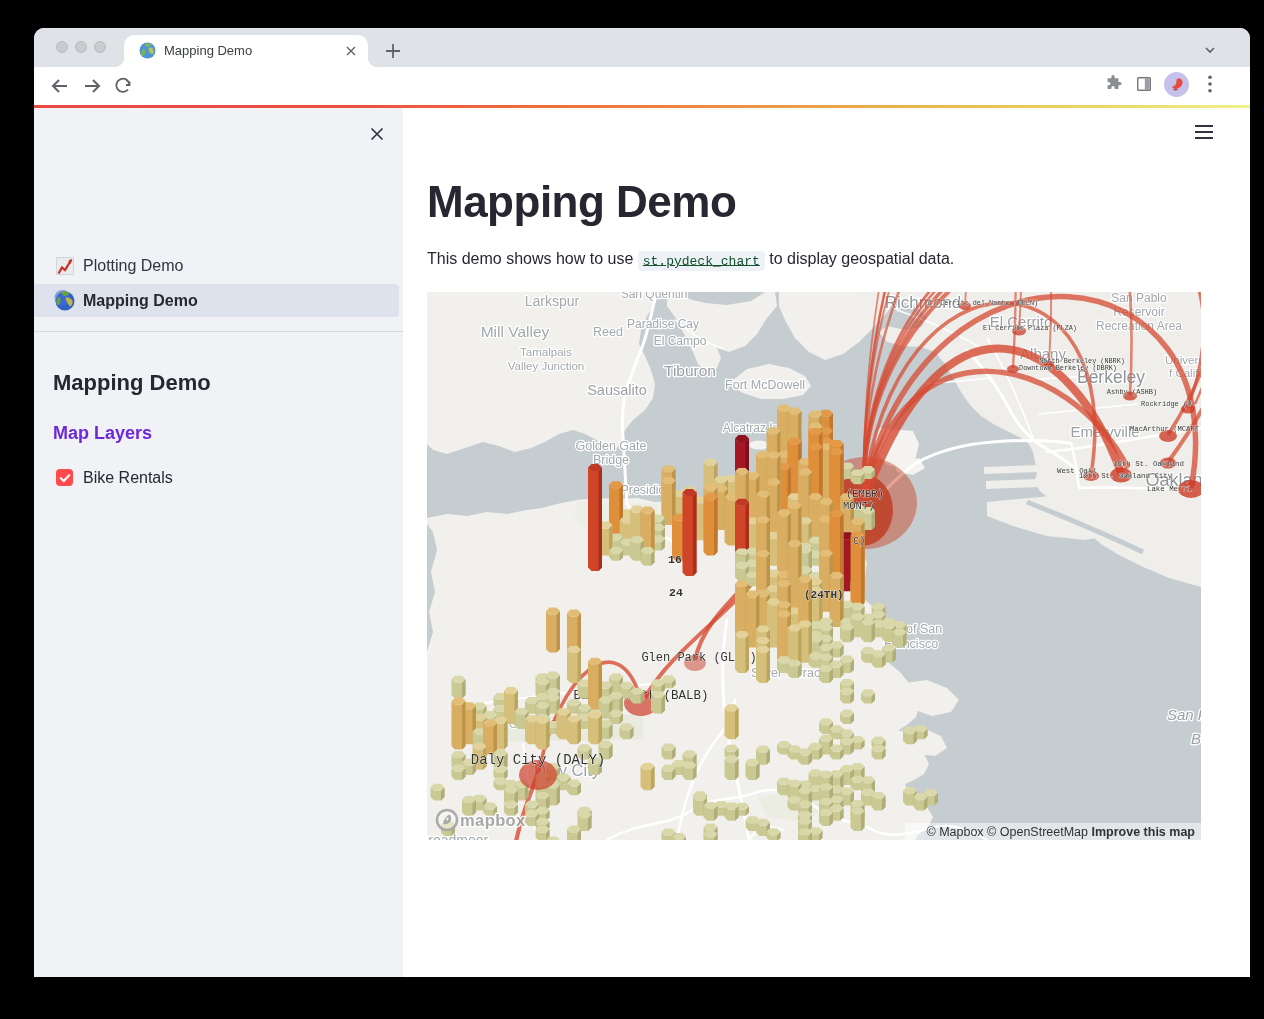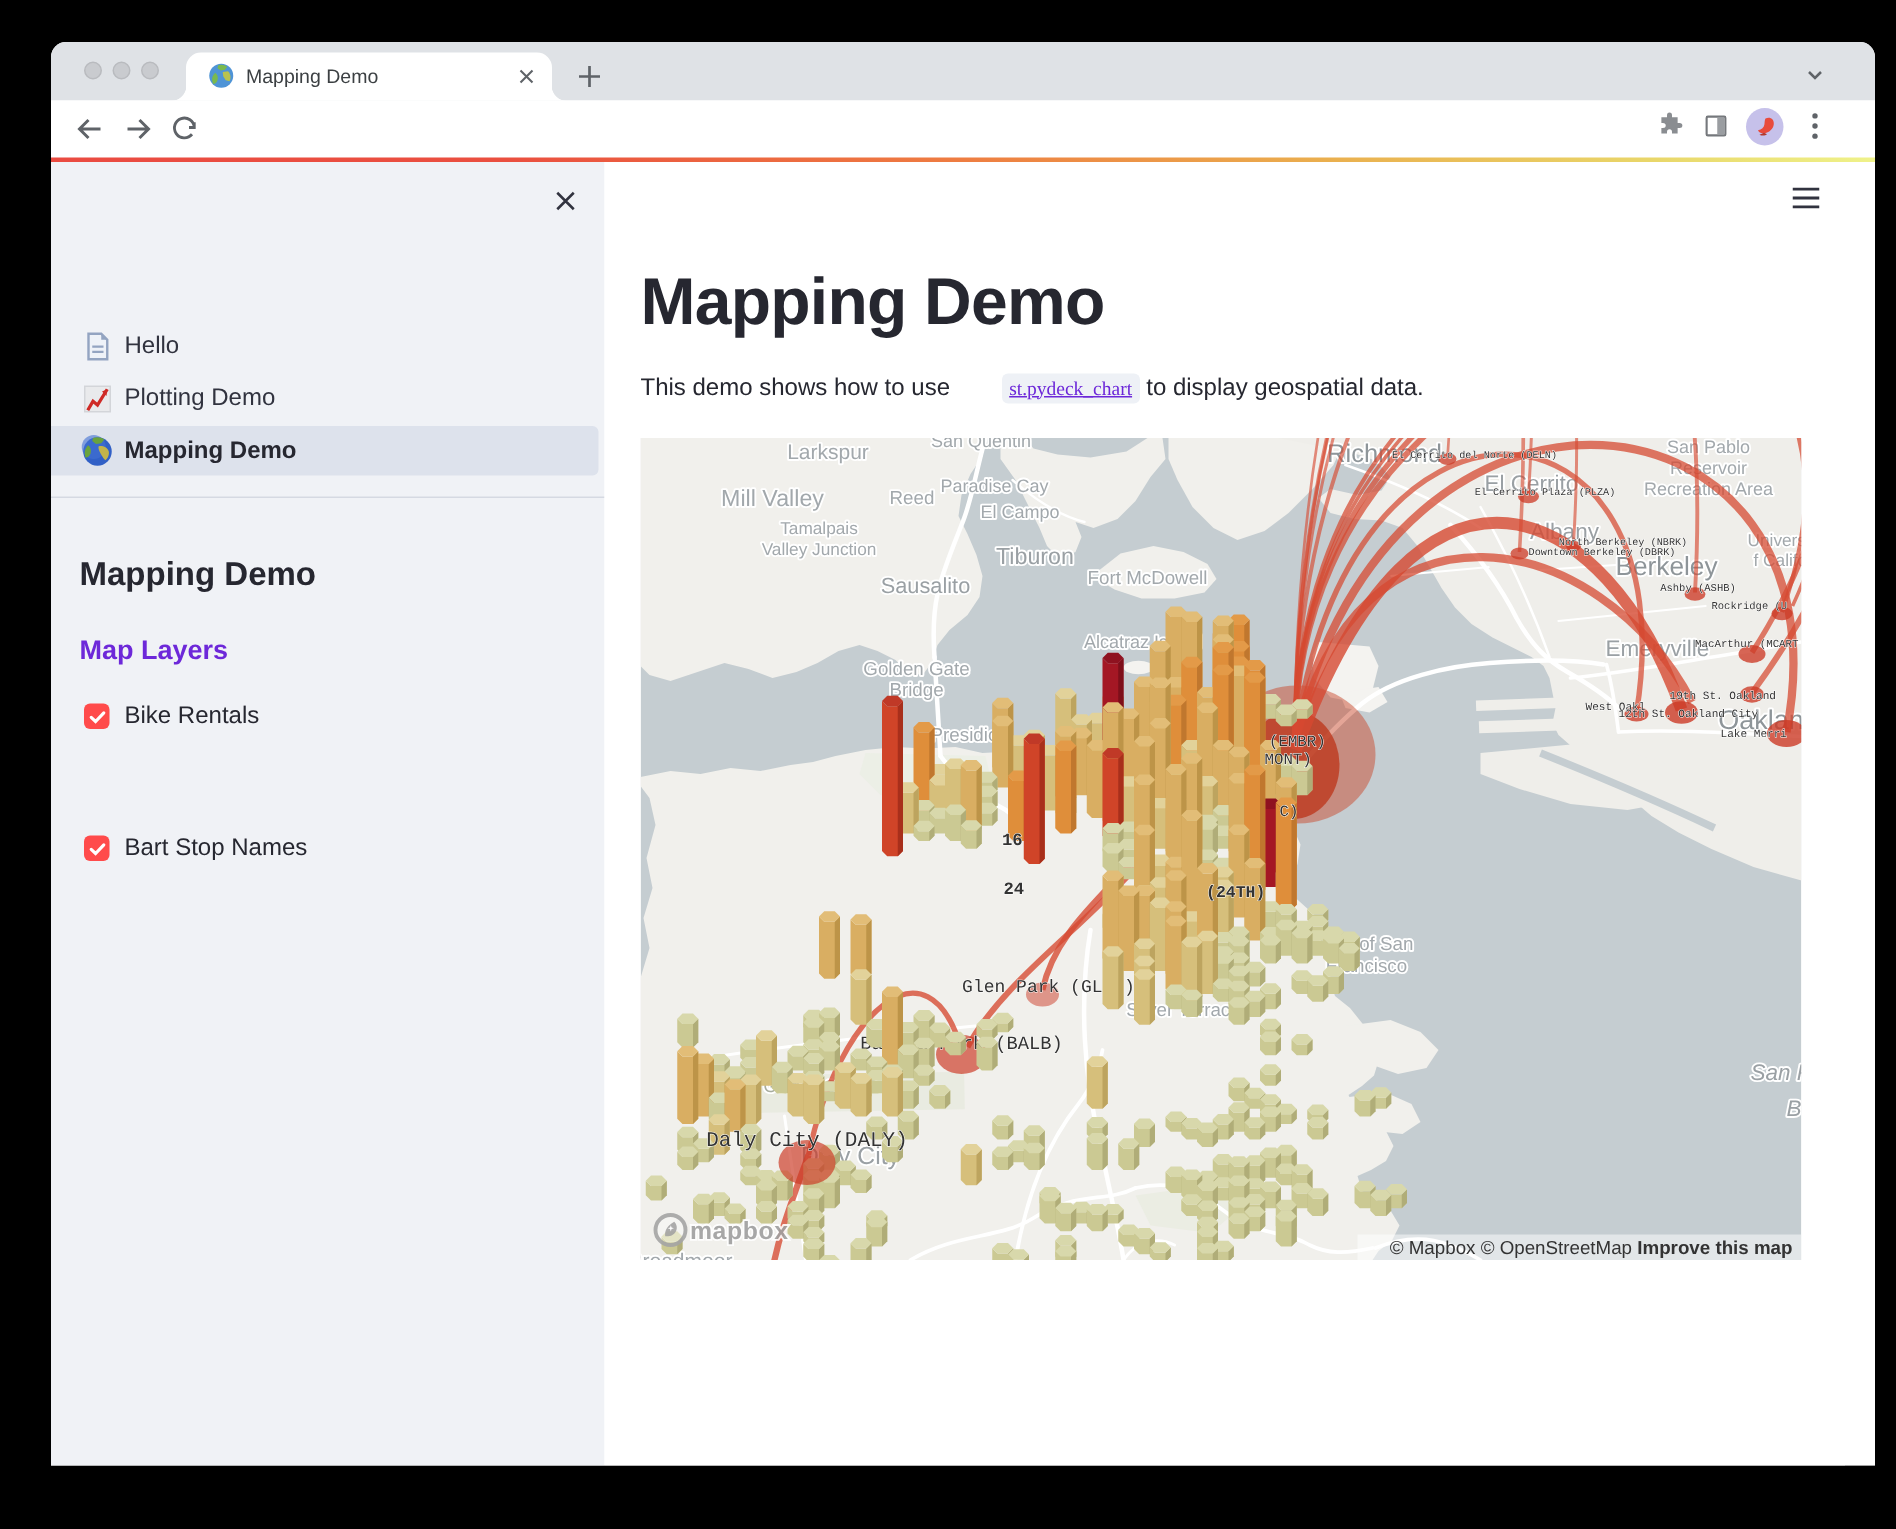--- a/index.html
+++ b/index.html
@@ -44,22 +44,22 @@
 .chk .box { position:absolute; left:0; top:3px; width:17px; height:17px; background:#ff4b4b;
   border-radius:4px; }
 .chk .box svg { position:absolute; left:1.5px; top:1.5px; }
 .chk .lb { position:absolute; left:27px; top:0px; font-size:16px; color:#262730; line-height:24px; }
 
 #main { position:absolute; left:369px; top:0; width:827px; height:869px; background:#fff; }
 #burger { position:absolute; left:792px; top:17px; width:18px; height:14px; }
 #h1 { position:absolute; left:24px; top:69px; font-size:44px; font-weight:700; color:#262730;
   letter-spacing:-0.5px; }
 #para { position:absolute; left:24px; top:142px; font-size:16px; color:#262730; }
-#para code { font-family:Liberation Serif, serif; font-size:13px; color:#6d28d9;
-  background:#eef1f6; border-radius:4px; padding:2.5px 5px; text-decoration:underline;margin-left:30px; }
+#para code { font-family:Liberation Mono, monospace; font-size:13px; color:#14532d;
+  background:#eef1f6; border-radius:4px; padding:2.5px 5px; text-decoration:underline; }
 #map { position:absolute; left:24px; top:184px; width:774px; height:548px; overflow:hidden; }
 </style></head>
 <body>
 <div id="win">
   <div id="tabstrip">
     <div class="light" style="left:22px"></div>
     <div class="light" style="left:41px"></div>
     <div class="light" style="left:60px"></div>
     <div id="tab">
       <svg style="position:absolute;left:15px;top:7px" width="17" height="17" viewBox="0 0 17 17">
@@ -108,28 +108,20 @@
         <circle cx="2" cy="8" r="1.6" fill="#5f6368"></circle>
         <circle cx="2" cy="14" r="1.6" fill="#5f6368"></circle>
       </svg>
   </div>
   <div id="grad"></div>
   <div id="app">
     <div id="sidebar">
       <svg id="sbx" viewBox="0 0 14 14">
           <path d="M1.5,1.5 L12.5,12.5 M12.5,1.5 L1.5,12.5" stroke="currentColor" stroke-width="1.7"></path>
         </svg>
-      <div class="nav" id="nav1" style="top:106px">
-        <svg class="ic" viewBox="0 0 22 22">
-            <path d="M5,2.5 L13.5,2.5 L17.5,6.5 L17.5,19.5 L5,19.5 Z" fill="#eef2f8" stroke="#93a4c1" stroke-width="1.6"></path>
-            <path d="M13.5,2.5 L13.5,6.5 L17.5,6.5 Z" fill="#93a4c1"></path>
-            <path d="M7.5,11 L15,11 M7.5,14.5 L15,14.5" stroke="#93a4c1" stroke-width="1.5"></path>
-          </svg>
-        <div class="tx">Hello</div>
-      </div>
       <div class="nav" id="nav2" style="top:141px">
         <svg class="ic" viewBox="0 0 22 22">
             <rect x="2.5" y="2.5" width="17" height="17" fill="#e9eaec" stroke="#d3d5d9" stroke-width="1"></rect>
             <path d="M4.5,18.5 L8,12.5 L11,15 L17.5,4.5" fill="none" stroke="#cf2b27" stroke-width="2.2"></path>
             <path d="M17.5,4.5 L17,9 L14,6 Z" fill="#cf2b27"></path>
           </svg>
         <div class="tx">Plotting Demo</div>
       </div>
       <div class="nav" id="nav3" style="top:176px">
         <svg class="ic" viewBox="0 0 22 22">
@@ -144,28 +136,20 @@
       <div id="sbdiv"></div>
       <div id="sbh1">Mapping Demo</div>
       <div id="sbh2">Map Layers</div>
       <div class="chk" style="top:358px">
           <div class="box">
             <svg width="14" height="14" viewBox="0 0 14 14">
               <path d="M2.8,7.2 L5.7,10 L11.2,4.2" fill="none" stroke="#fff" stroke-width="2.1" stroke-linecap="round"></path>
             </svg>
           </div>
           <div class="lb">Bike Rentals</div>
-        </div>
-      <div class="chk" style="top:446px">
-          <div class="box">
-            <svg width="14" height="14" viewBox="0 0 14 14">
-              <path d="M2.8,7.2 L5.7,10 L11.2,4.2" fill="none" stroke="#fff" stroke-width="2.1" stroke-linecap="round"></path>
-            </svg>
-          </div>
-          <div class="lb">Bart Stop Names</div>
         </div>
     </div>
     <div id="main">
       <svg id="burger" viewBox="0 0 18 14">
           <path d="M0,1 L18,1 M0,7 L18,7 M0,13 L18,13" stroke="#31333f" stroke-width="2"></path>
         </svg>
       <div id="h1">Mapping Demo</div>
       <div id="para">This demo shows how to use <code>st.pydeck_chart</code> to display geospatial data.</div>
       <div id="map"><svg width="774" height="548" viewBox="0 0 774 548" font-family="Liberation Sans, sans-serif">
 <rect width="774" height="548" fill="#c5cdd1"></rect>

